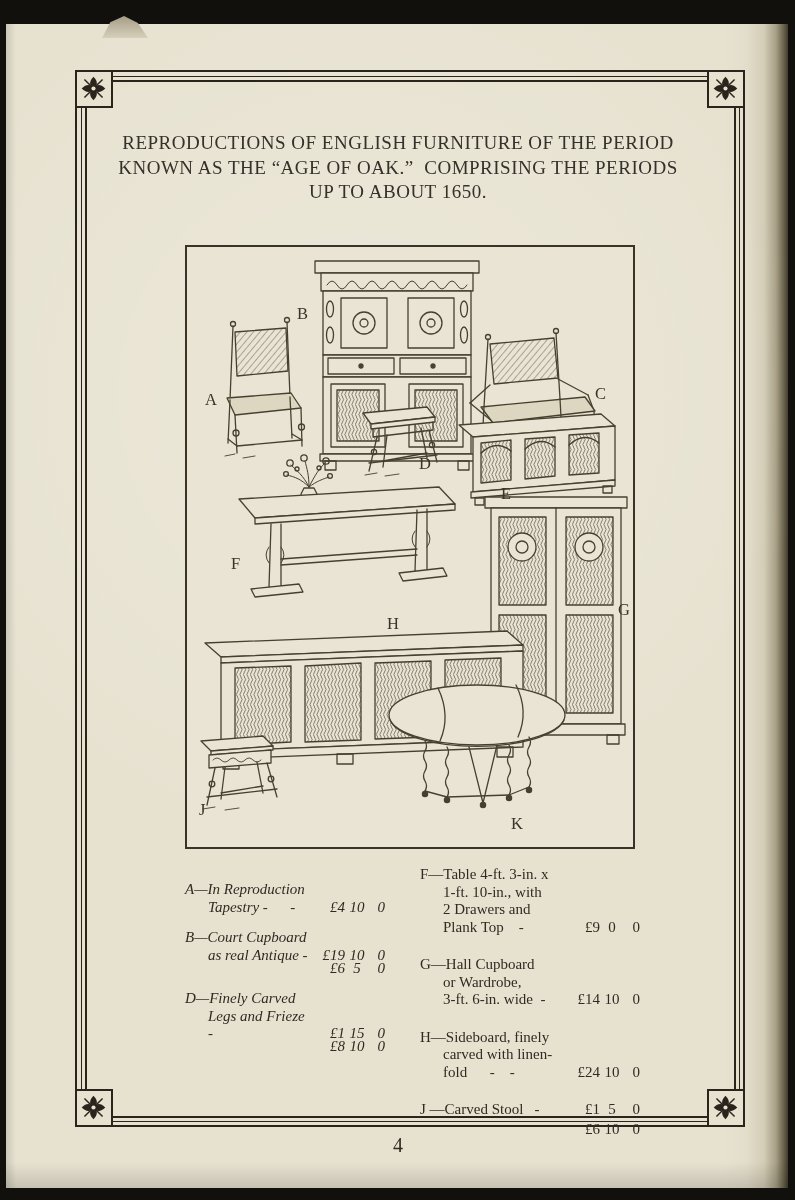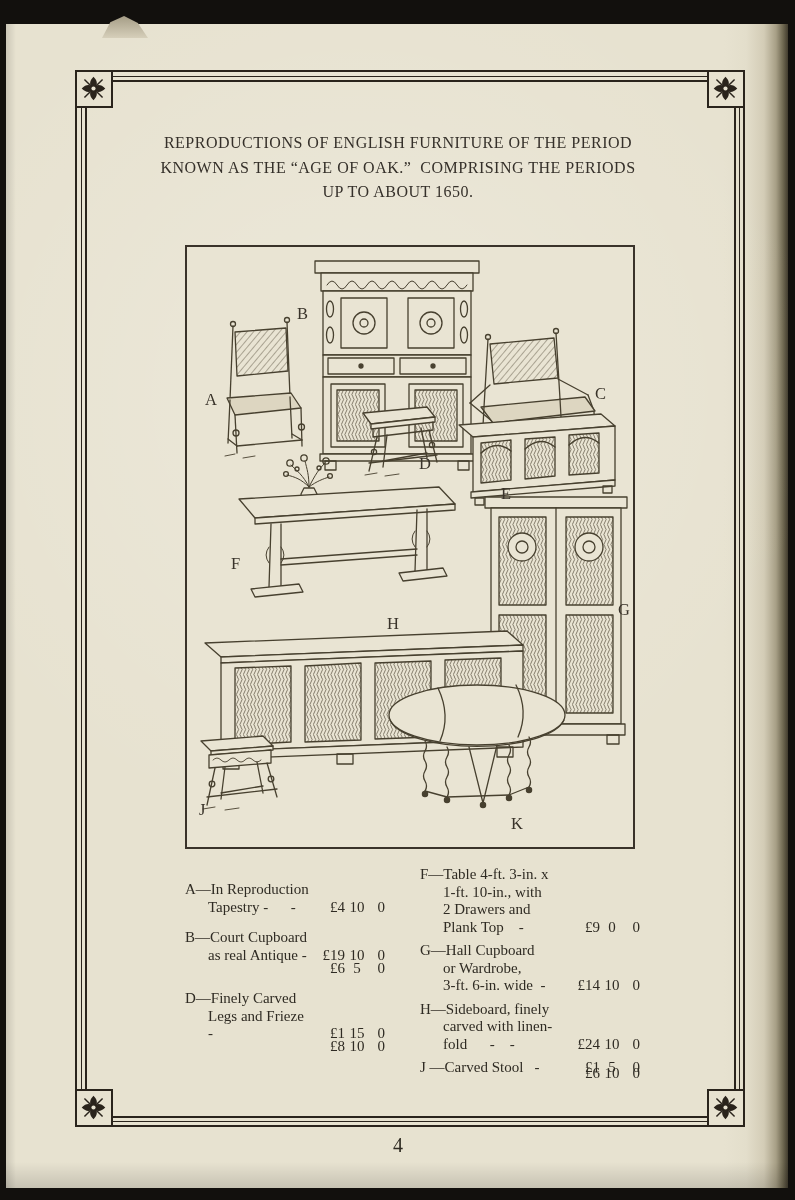--- a/index.html
+++ b/index.html
@@ -31,37 +31,37 @@
     background:#e7e2d0;border:2.5px solid #2a241c;
   }
   .corner svg{position:absolute;inset:2px;width:29px;height:29px;}
   .c-tl{left:75px;top:70px;}
   .c-tr{left:707px;top:70px;}
   .c-bl{left:75px;top:1089px;}
   .c-br{left:707px;top:1089px;}
 
   .heading{
     position:absolute;left:60px;top:131px;width:676px;text-align:center;
-    color:#35302a;font-size:16px;letter-spacing:0.5px;line-height:24.5px;
+    color:#35302a;font-size:19px;letter-spacing:0.5px;line-height:24.5px;
   }
   .heading div{white-space:pre-wrap;}
 
   .illus{
     position:absolute;left:185px;top:245px;width:446px;height:600px;
     border:2.5px solid #3a332a;box-sizing:content-box;background:#e9e4d3;
   }
   .illus svg{display:block;width:446px;height:600px;}
 
   .pricelist{
     position:absolute;left:185px;top:866px;width:455px;
     color:#2f2b23;font-size:15px;line-height:17.5px;display:flex;
   }
   .col{display:flex;flex-direction:column;}
-  .col-left{width:200px;margin-right:35px;padding-top:15px;gap:13px;}
-  .col-right{width:220px;gap:6px;}
+  .col-left{width:200px;margin-right:35px;padding-top:15px;gap:13px;font-style:italic;}
+  .col-right{width:220px;gap:20px;}
   .price-item{position:relative;padding-right:76px;}
   .desc{white-space:pre-wrap;padding-left:23px;text-indent:-23px;}
   .price{position:absolute;right:0;bottom:0;display:flex;}
   .price .pp{min-width:36px;text-align:right;}
   .price .ps{min-width:24px;text-align:center;}
   .price .pd{min-width:16px;text-align:right;}
 
   .page-number{
     position:absolute;left:50%;top:1134px;transform:translateX(-46%);
     color:#2f2b23;font-size:20px;

